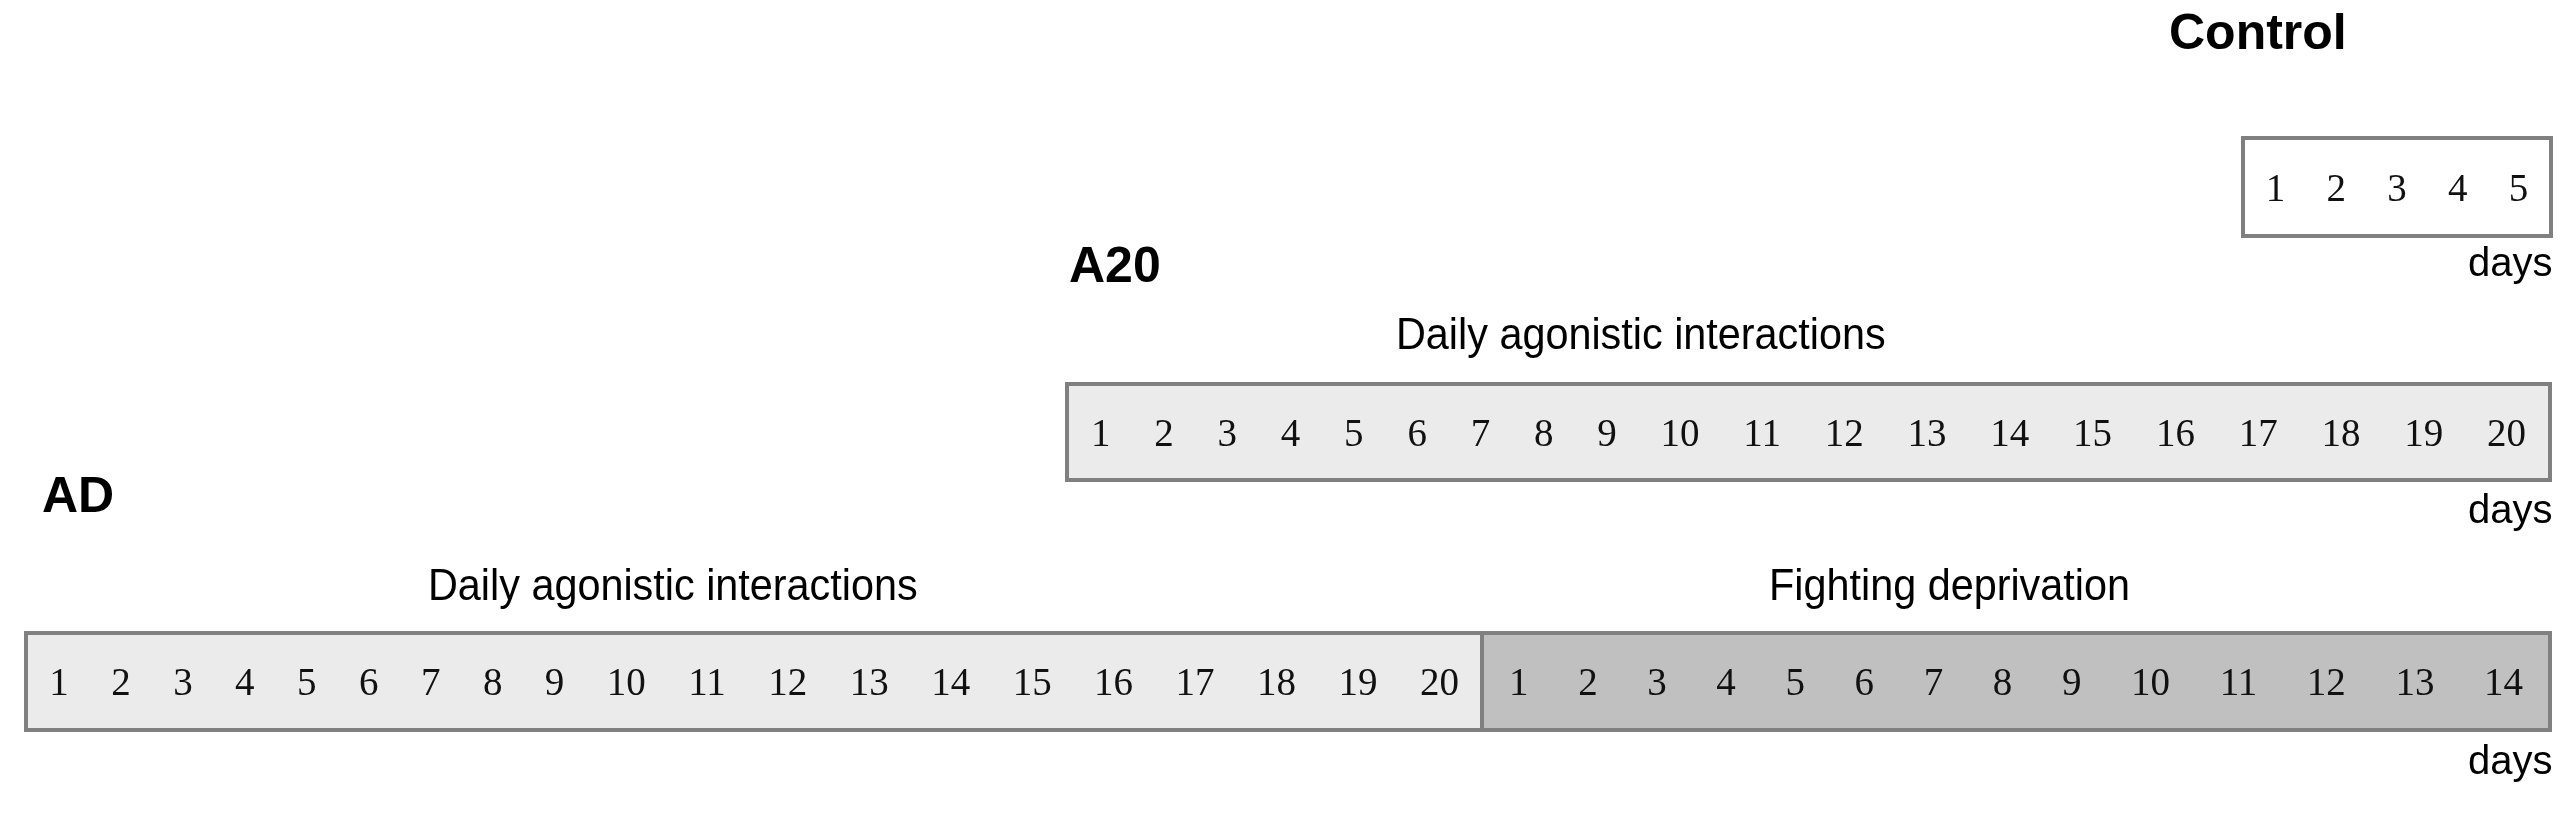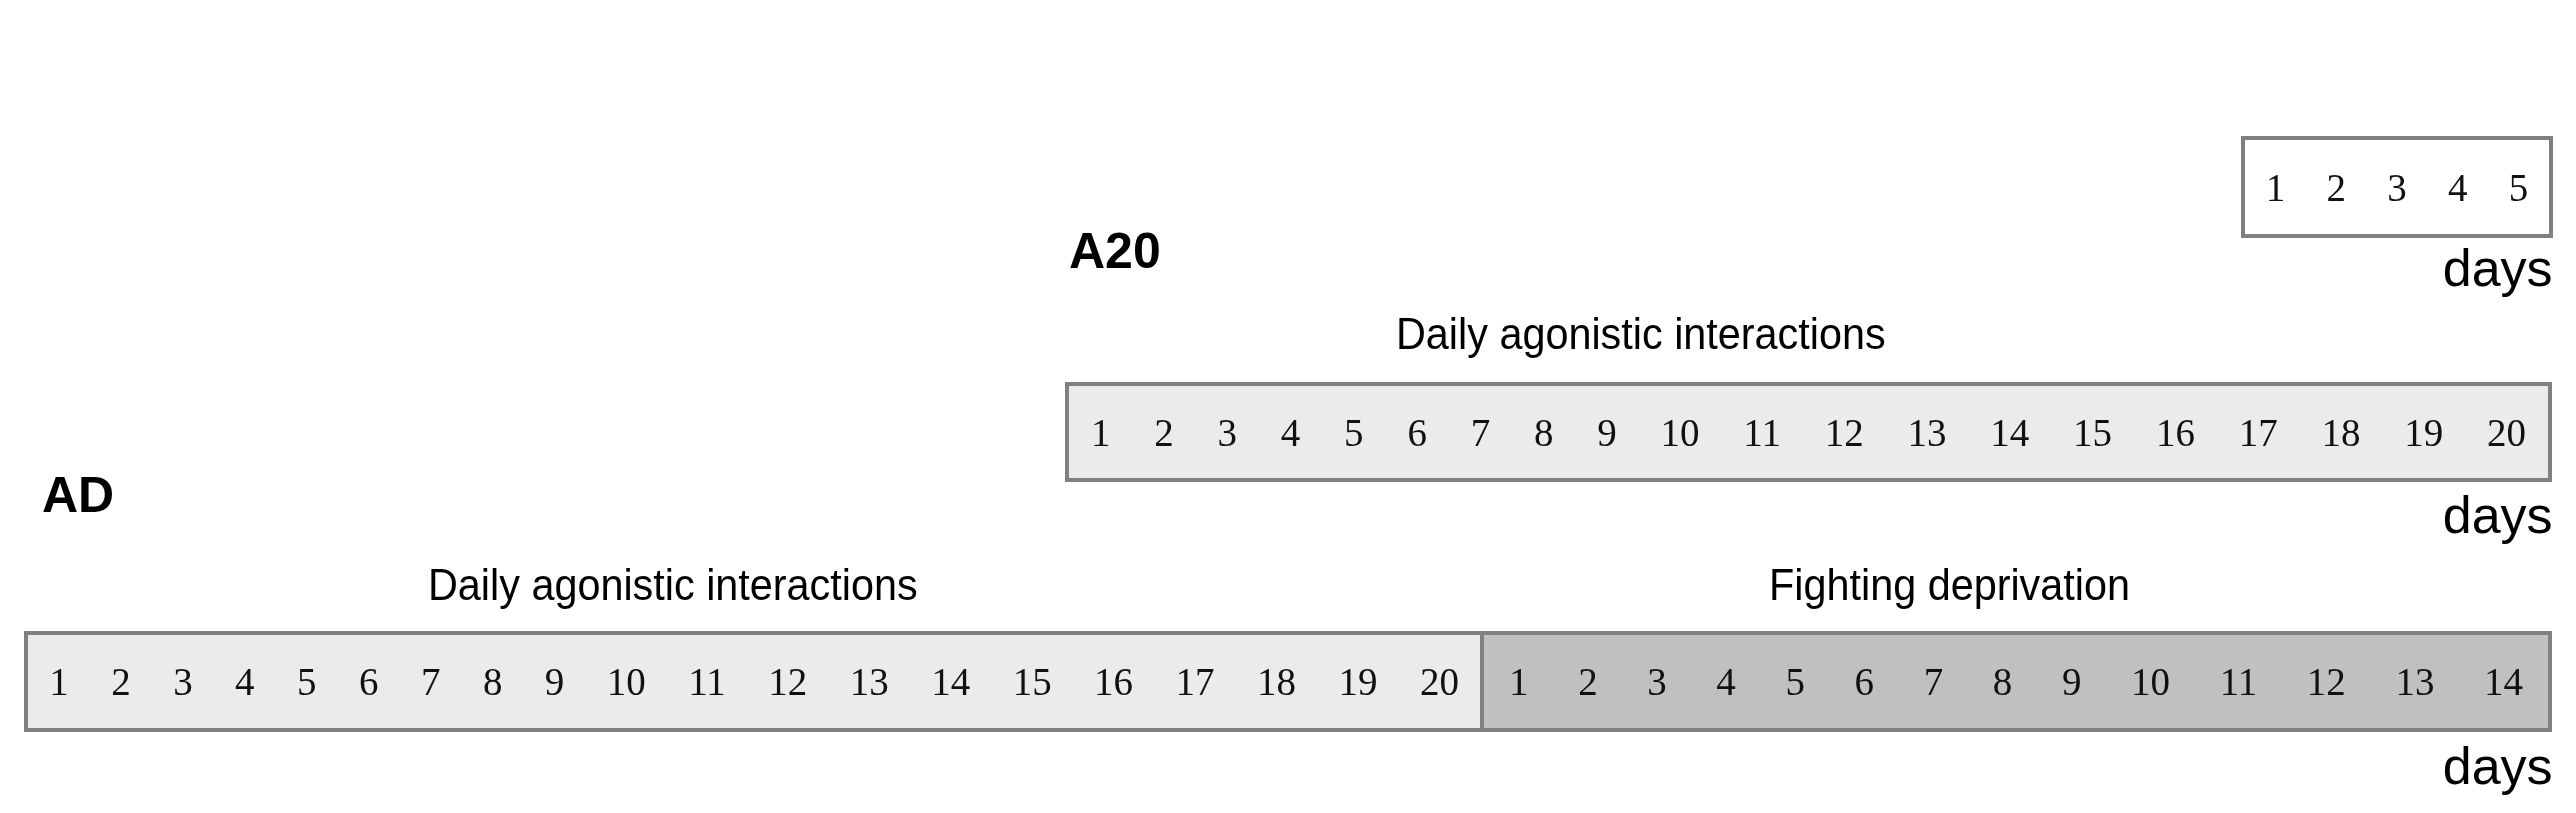--- a/index.html
+++ b/index.html
@@ -26,21 +26,21 @@
   .group-label {
     position: absolute;
     font-family: "Liberation Sans", sans-serif;
     font-weight: bold;
     font-size: 50px;
     line-height: 1;
     color: #000000;
     white-space: nowrap;
   }
   #label-control { left: 2169px; top: 6.5px; }
-  #label-a20     { left: 1069px; top: 226px; }
+  #label-a20     { left: 1069px; top: 240px; }
   #label-ad      { left: 42px;   top: 470px; }
 
   
   .phase-caption {
     position: absolute;
     font-family: "Liberation Sans", sans-serif;
     font-weight: normal;
     font-size: 44px;
     line-height: 1;
     color: #000000;
@@ -112,35 +112,36 @@
     height: 101px;
   }
   #bar-ad .seg-light { flex: 20 1 0; }
   #bar-ad .seg-dark  { flex: 14.65 1 0; }
   #bar-ad .day { font-size: 39px; }
 
   
   .days-caption {
     position: absolute;
     font-family: "Liberation Sans", sans-serif;
-    font-size: 52px;
+    font-size: 40px;
     line-height: 1;
     color: #000000;
     white-space: nowrap;
     text-align: right;
   }
   #days-control { right: 23.4px; top: 242px; }
   #days-a20     { right: 23.4px; top: 489px; }
   #days-ad      { right: 23.4px; top: 740px; }
 </style>
 </head>
 <body>
 
 <div class="canvas">
 
+  <div class="group-label" id="label-control">Control</div>
 
   <div class="bar" id="bar-control">
     <div class="segment seg-white">
       <span class="day">1</span>
       <span class="day">2</span>
       <span class="day">3</span>
       <span class="day">4</span>
       <span class="day">5</span>
     </div>
   </div>

